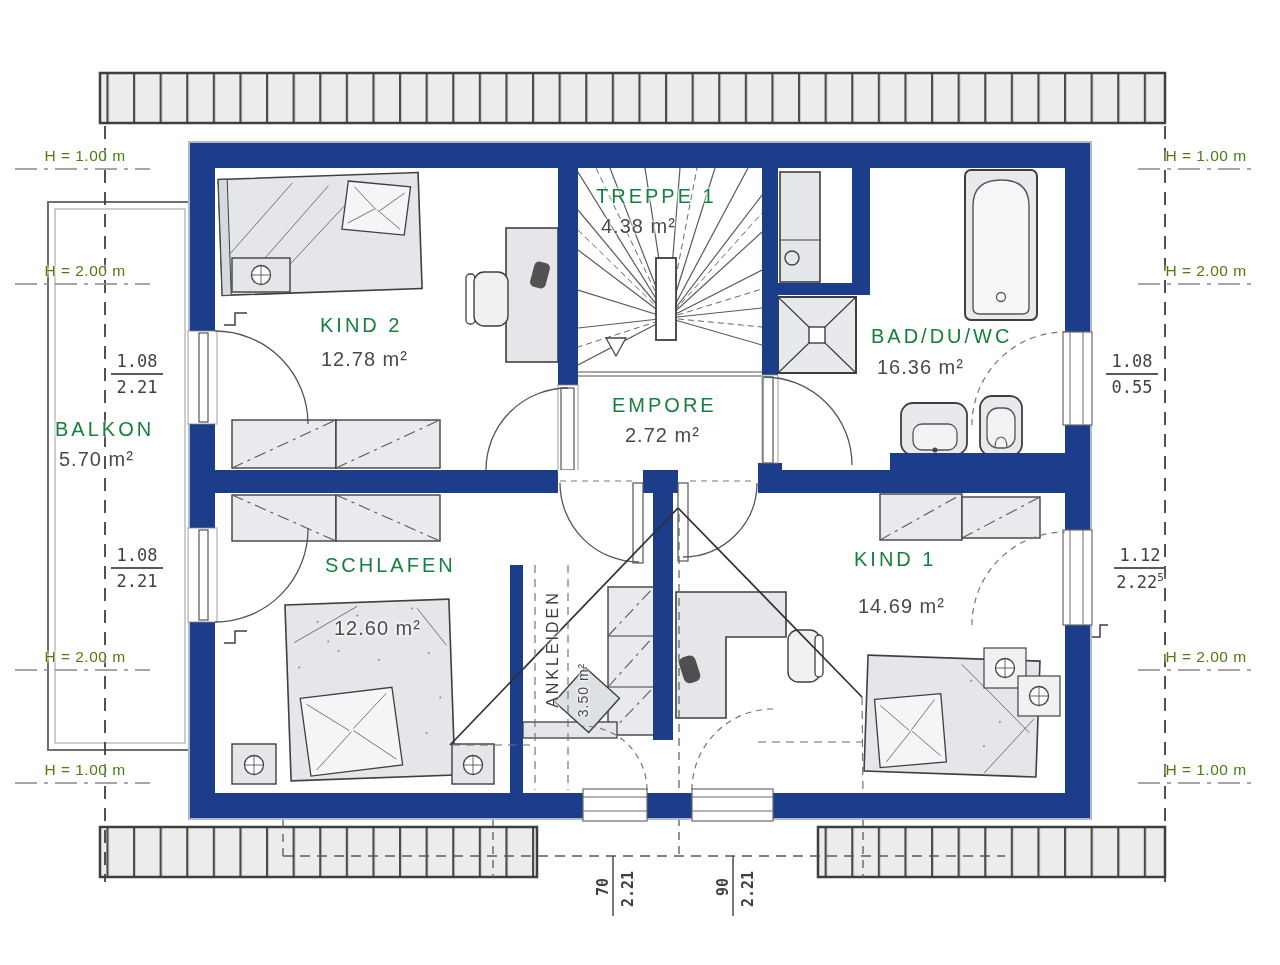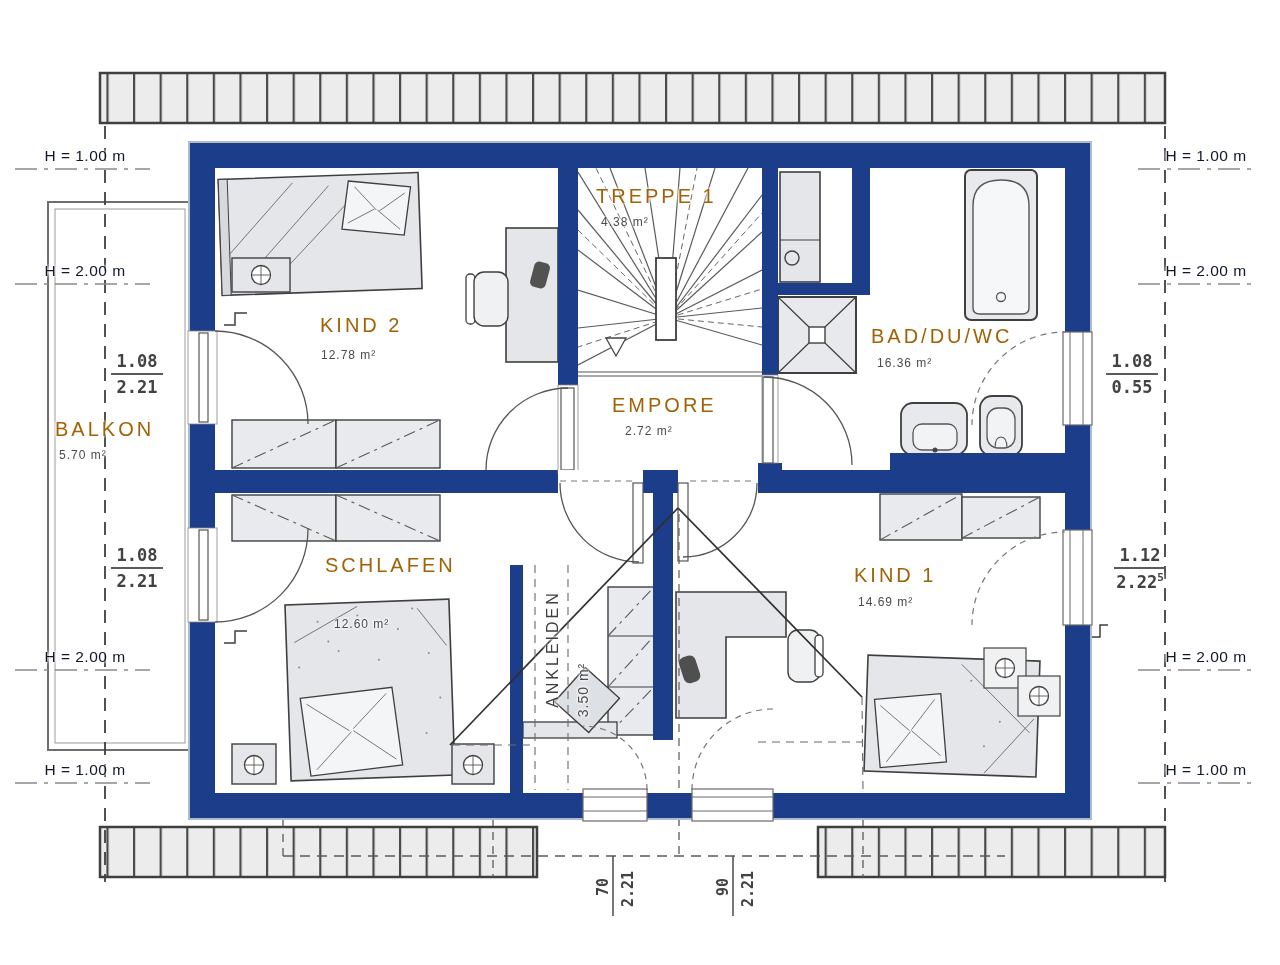--- a/index.html
+++ b/index.html
@@ -1,25 +1,25 @@
 <!DOCTYPE html>
 <html><head>
 <meta charset="utf-8">
 <style>
   html,body{margin:0;padding:0;background:#fff;}
   .canvas{position:relative;width:1280px;height:965px;background:#fff;
           font-family:"Liberation Sans",sans-serif;overflow:hidden;}
   .canvas svg{position:absolute;left:0;top:0;}
-  .lbl{position:absolute;white-space:nowrap;color:#a16207;
+  .lbl{position:absolute;white-space:nowrap;color:#15803d;
        text-shadow:0 0 3px #fff,0 0 3px #fff,0 0 4px #fff;}
   .room-name{font-size:20px;letter-spacing:3px;}
-  .room-area{font-size:12px;letter-spacing:1px;color:#4a4a4a;}
-  .h-label{width:120px;text-align:center;font-size:15.5px;color:#0f172a;letter-spacing:0.5px;}
+  .room-area{font-size:20px;letter-spacing:1px;color:#4a4a4a;}
+  .h-label{width:120px;text-align:center;font-size:15.5px;color:#4d7c0f;letter-spacing:0.5px;}
   .dim-frac{width:64px;text-align:center;font-family:"DejaVu Sans Mono",monospace;
-            font-size:17px;font-weight:700;color:#424242;line-height:1.25;}
+            font-size:17px;font-weight:400;color:#424242;line-height:1.25;}
   .dim-frac .num{display:inline-block;border-bottom:2px solid #5a5a5a;padding:0 6px 1px;}
   .dim-frac .den{display:block;padding-top:2px;}
   .dim-frac sup{font-size:11px;}
   .vdim{font-family:"DejaVu Sans Mono",monospace;font-size:15px;font-weight:700;color:#424242;
         text-align:center;transform:rotate(-90deg);transform-origin:center;}
   .rot90{transform:rotate(-90deg);transform-origin:center;text-align:center;}
 </style>
 </head>
 <body>
 
@@ -329,21 +329,21 @@
 
 <div class="lbl room-name" style="left:612px;top:394px">EMPORE</div>
 <div class="lbl room-area" style="left:625px;top:424px">2.72 m²</div>
 
 <div class="lbl room-name" style="left:55px;top:418px">BALKON</div>
 <div class="lbl room-area" style="left:59px;top:448px">5.70 m²</div>
 
 <div class="lbl room-name" style="left:325px;top:554px">SCHLAFEN</div>
 <div class="lbl room-area" style="left:334px;top:617px">12.60 m²</div>
 
-<div class="lbl room-name" style="left:854px;top:564px">KIND 1</div>
+<div class="lbl room-name" style="left:854px;top:548px">KIND 1</div>
 <div class="lbl room-area" style="left:858px;top:595px">14.69 m²</div>
 
 <div class="lbl rot90" style="left:463px;top:640px;width:180px;font-size:16px;letter-spacing:3px;color:#3d3d3d">ANKLEIDEN</div>
 <div class="lbl rot90" style="left:538px;top:682px;width:90px;font-size:14px;letter-spacing:1px;color:#4a4a4a">3.50 m²</div>
 
 <div class="lbl h-label" style="left:25px;top:147px">H = 1.00 m</div>
 <div class="lbl h-label" style="left:25px;top:262px">H = 2.00 m</div>
 <div class="lbl h-label" style="left:25px;top:648px">H = 2.00 m</div>
 <div class="lbl h-label" style="left:25px;top:761px">H = 1.00 m</div>
 

